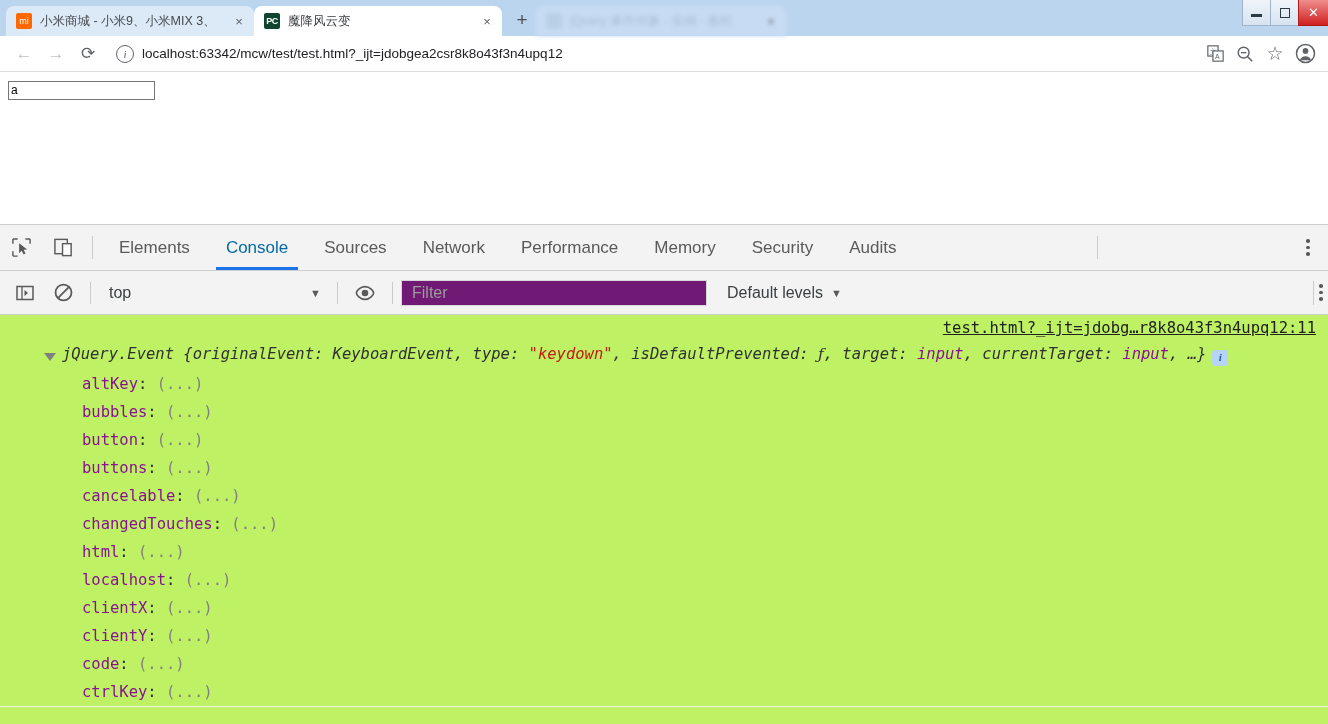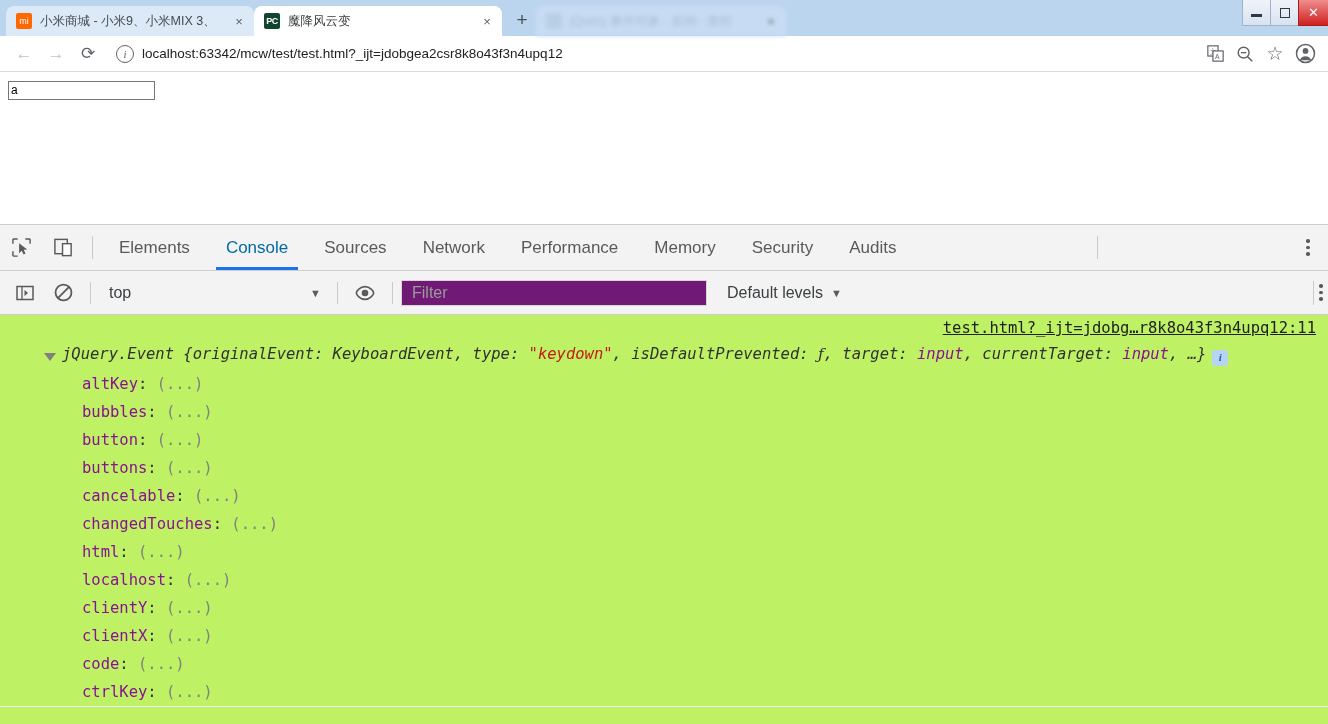--- a/index.html
+++ b/index.html
@@ -571,22 +571,22 @@
 
         <div class="props">
           <div class="prop-row"><span class="prop-key">altKey</span><span>: </span><span class="prop-val">(...)</span></div>
           <div class="prop-row"><span class="prop-key">bubbles</span><span>: </span><span class="prop-val">(...)</span></div>
           <div class="prop-row"><span class="prop-key">button</span><span>: </span><span class="prop-val">(...)</span></div>
           <div class="prop-row"><span class="prop-key">buttons</span><span>: </span><span class="prop-val">(...)</span></div>
           <div class="prop-row"><span class="prop-key">cancelable</span><span>: </span><span class="prop-val">(...)</span></div>
           <div class="prop-row"><span class="prop-key">changedTouches</span><span>: </span><span class="prop-val">(...)</span></div>
           <div class="prop-row"><span class="prop-key">html</span><span>: </span><span class="prop-val">(...)</span></div>
           <div class="prop-row"><span class="prop-key">localhost</span><span>: </span><span class="prop-val">(...)</span></div>
+          <div class="prop-row"><span class="prop-key">clientX</span><span>: </span><span class="prop-val">(...)</span></div>
           <div class="prop-row"><span class="prop-key">clientY</span><span>: </span><span class="prop-val">(...)</span></div>
-          <div class="prop-row"><span class="prop-key">clientX</span><span>: </span><span class="prop-val">(...)</span></div>
           <div class="prop-row"><span class="prop-key">code</span><span>: </span><span class="prop-val">(...)</span></div>
           <div class="prop-row"><span class="prop-key">ctrlKey</span><span>: </span><span class="prop-val">(...)</span></div>
         </div>
 
       </div>
     </div>
   </div>
 </div>
 
 </body></html>

